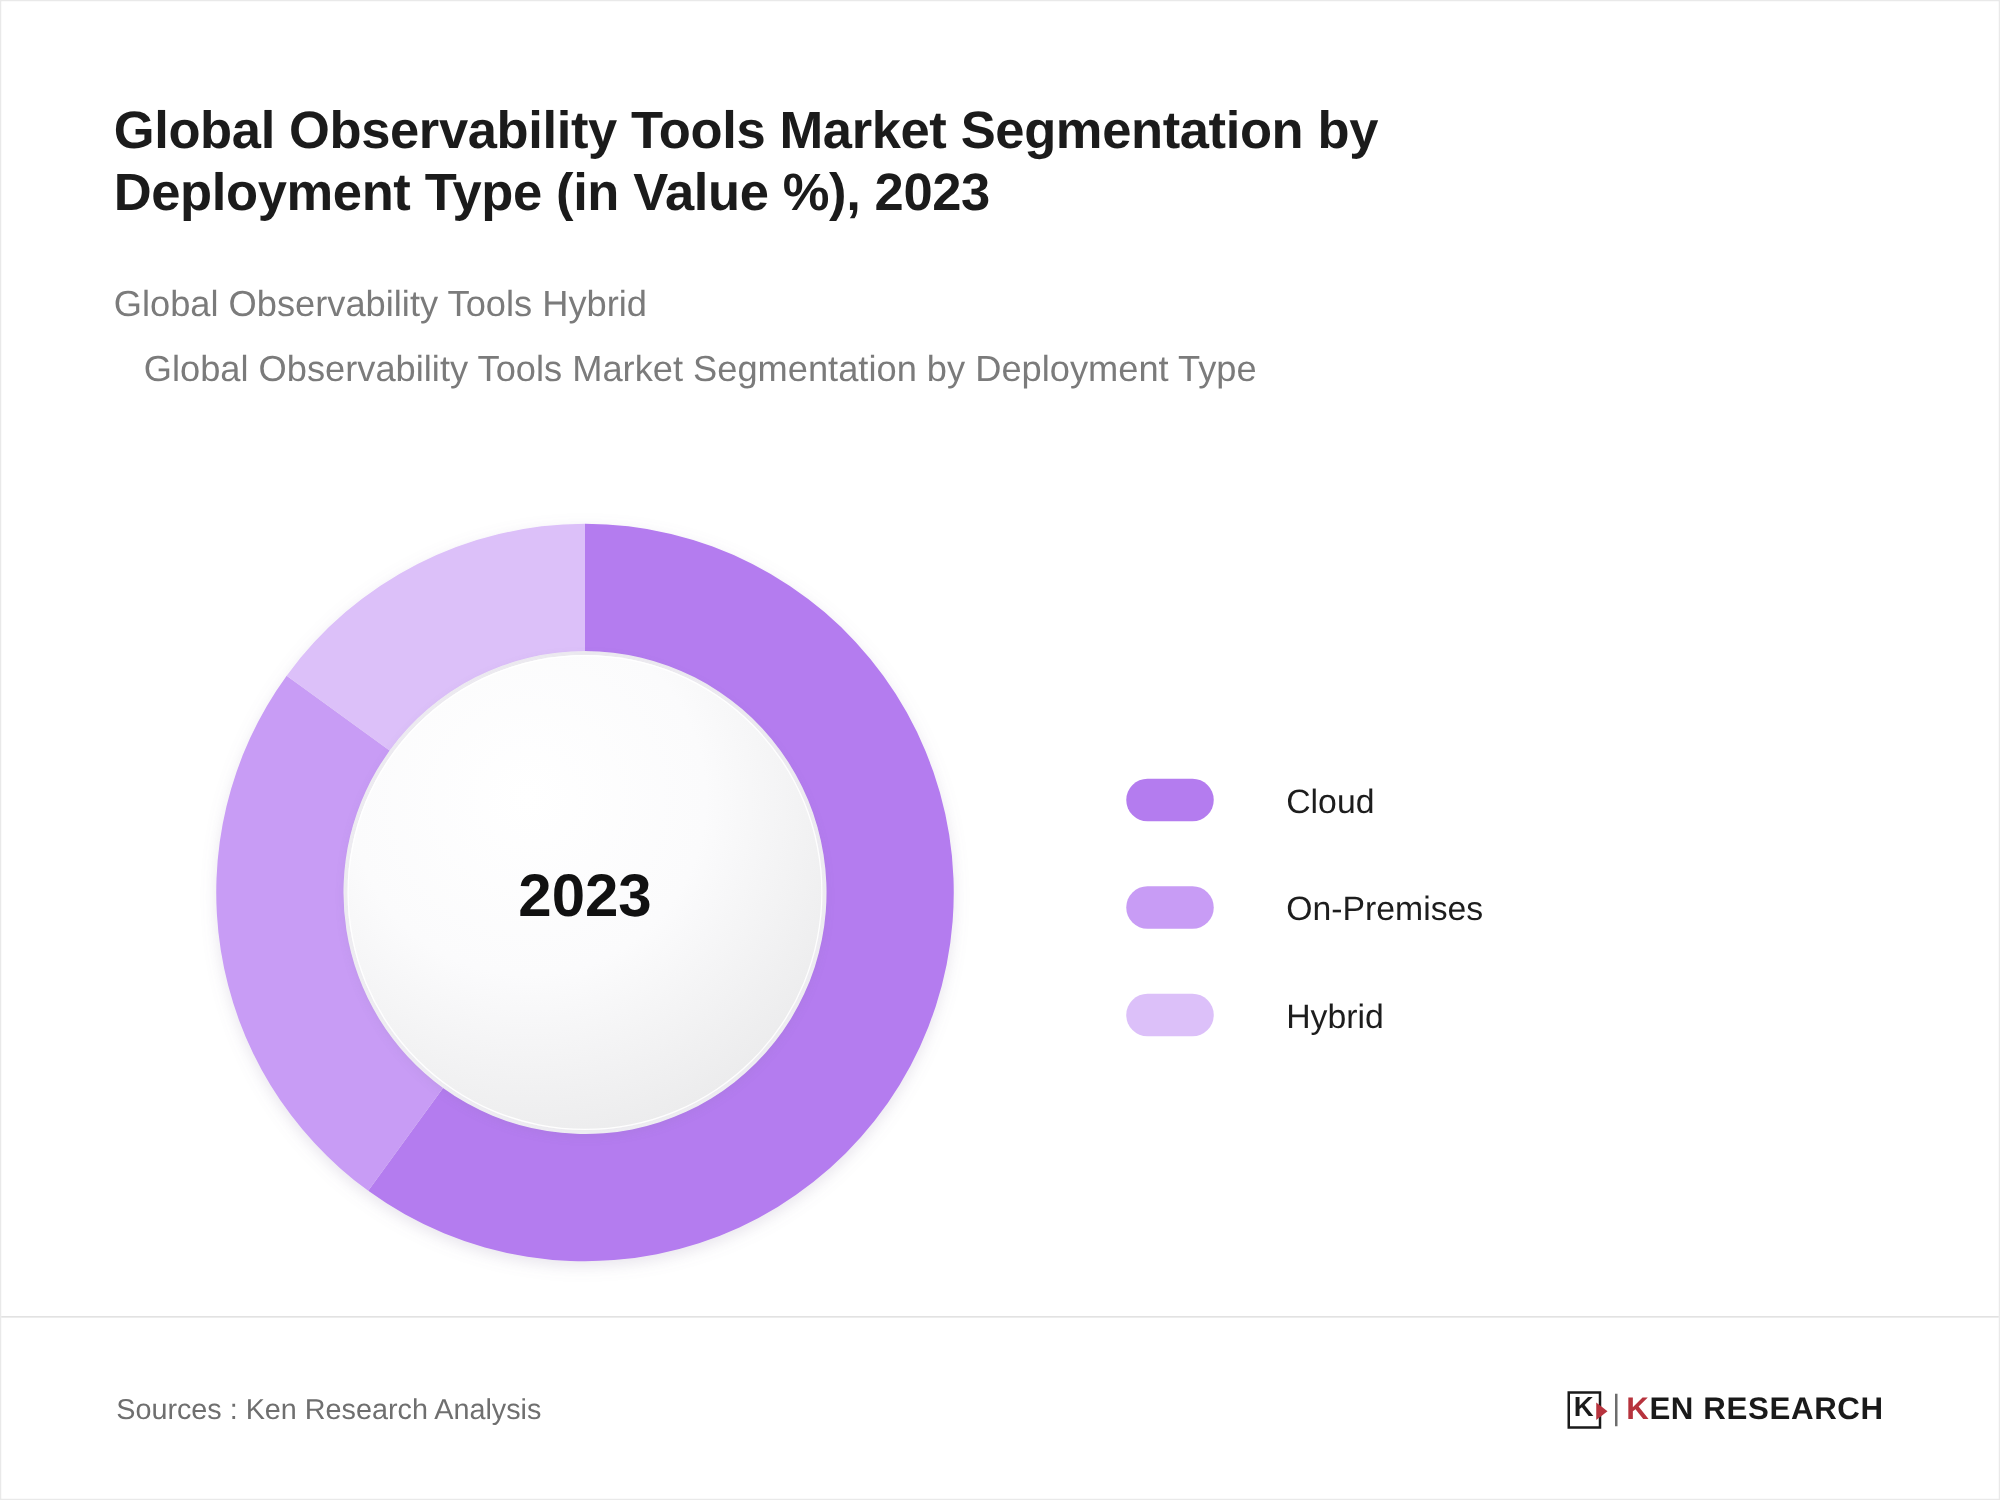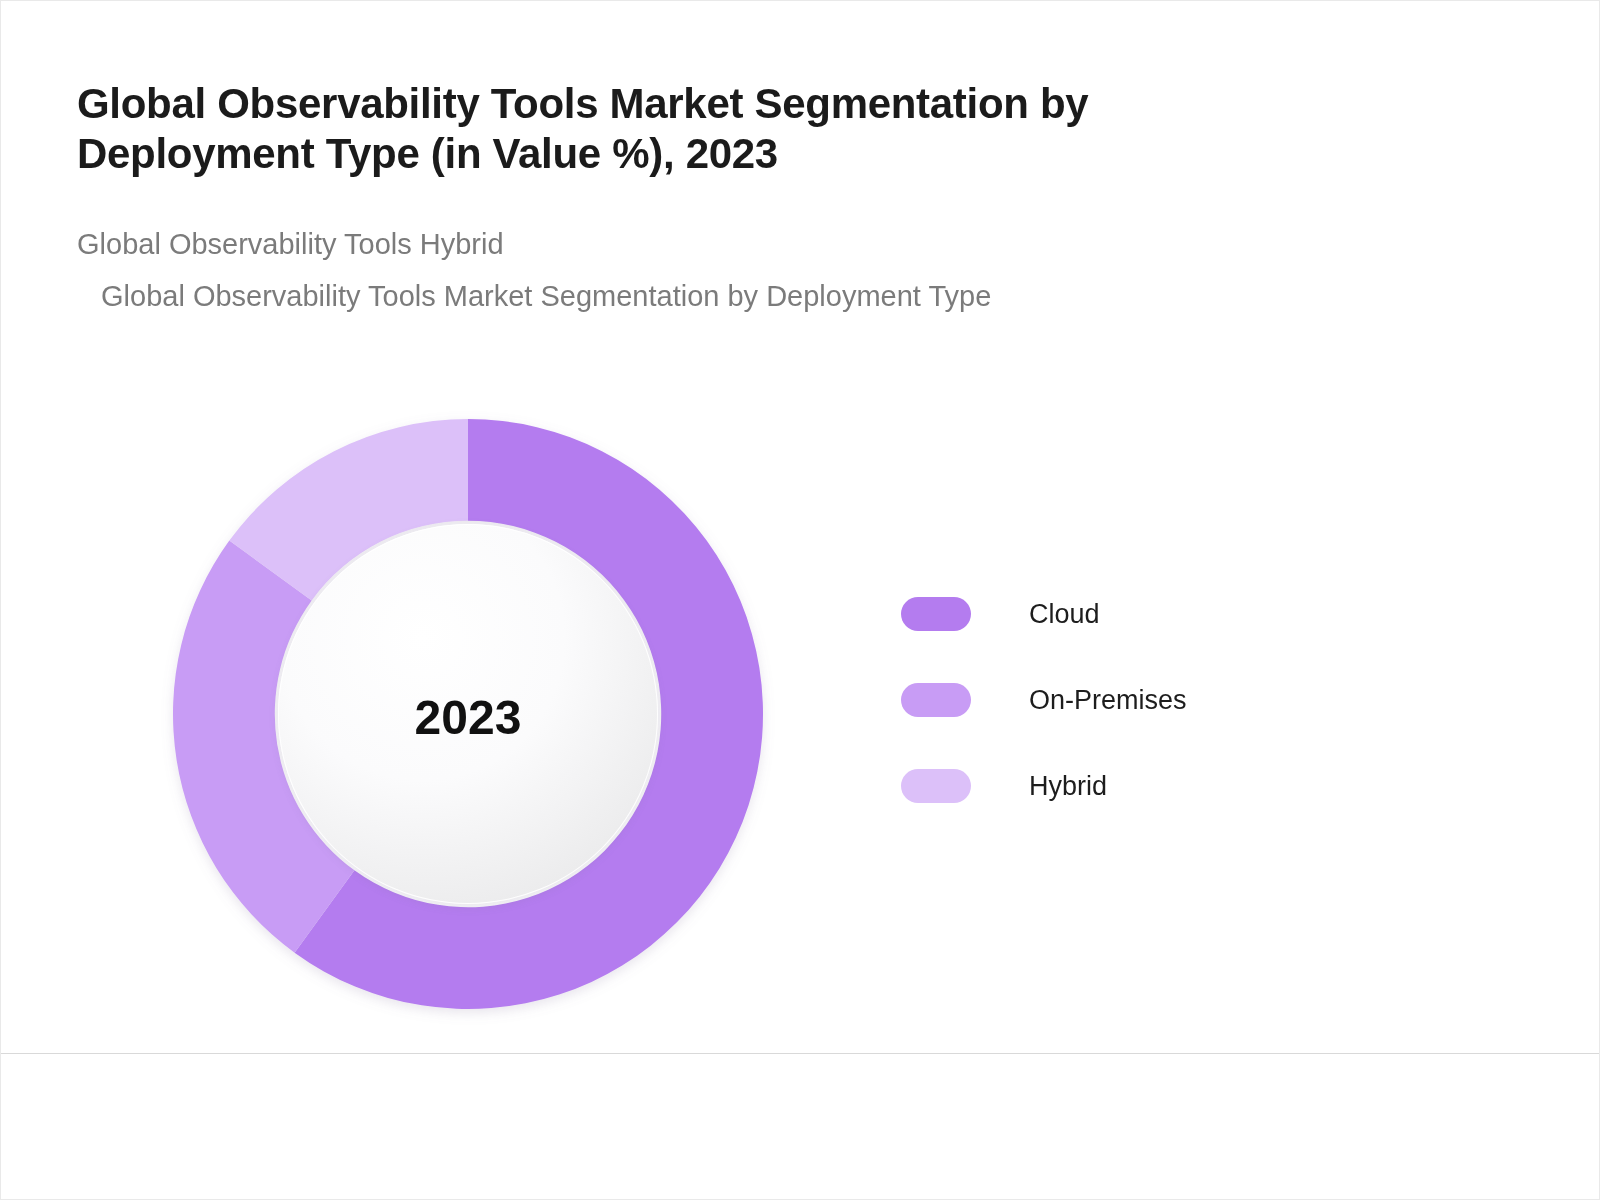--- a/index.html
+++ b/index.html
@@ -18,21 +18,21 @@
     position: absolute;
     inset: 0;
     background: #ffffff;
     border: 1px solid #e9e9e9;
     box-sizing: border-box;
   }
 
   
   .header {
     position: absolute;
-    left: 76px;
+    left: 90px;
     top: 78px;
     width: 1280px;
   }
   .chart-title {
     font-size: 42px;
     font-weight: bold;
     color: #1b1b1b;
     line-height: 1.18;
     letter-spacing: -0.3px;
     margin: 0;
@@ -107,21 +107,21 @@
 
   
   .legend {
     position: absolute;
     left: 900px;
     top: 172px;
     width: 460px;
   }
   .legend-item {
     display: flex;
-    align-items: center;
+    align-items: flex-end;
     height: 86px;
   }
   .legend-swatch {
     width: 70px;
     height: 34px;
     border-radius: 17px;
     flex: 0 0 auto;
   }
   .legend-label {
     margin-left: 58px;
@@ -243,14 +243,25 @@
       </div>
       <div class="legend-item">
         <span class="legend-swatch" style="background: rgb(220, 192, 249);"></span>
         <span class="legend-label">Hybrid</span>
       </div>
     </div>
 
   </div>
 
   <div class="footer-rule"></div>
+  <div class="footer">
+    <div class="footer-source">Sources : Ken Research Analysis</div>
+    <div class="footer-logo">
+      <span class="logo-mark">
+        <span class="k">K</span>
+        <span class="tri"></span>
+      </span>
+      <span class="logo-bar"></span>
+      <span class="logo-text"><span class="accent">K</span><span>EN RESEARCH</span></span>
+    </div>
+  </div>
 
 </div>
 
 </body></html>

